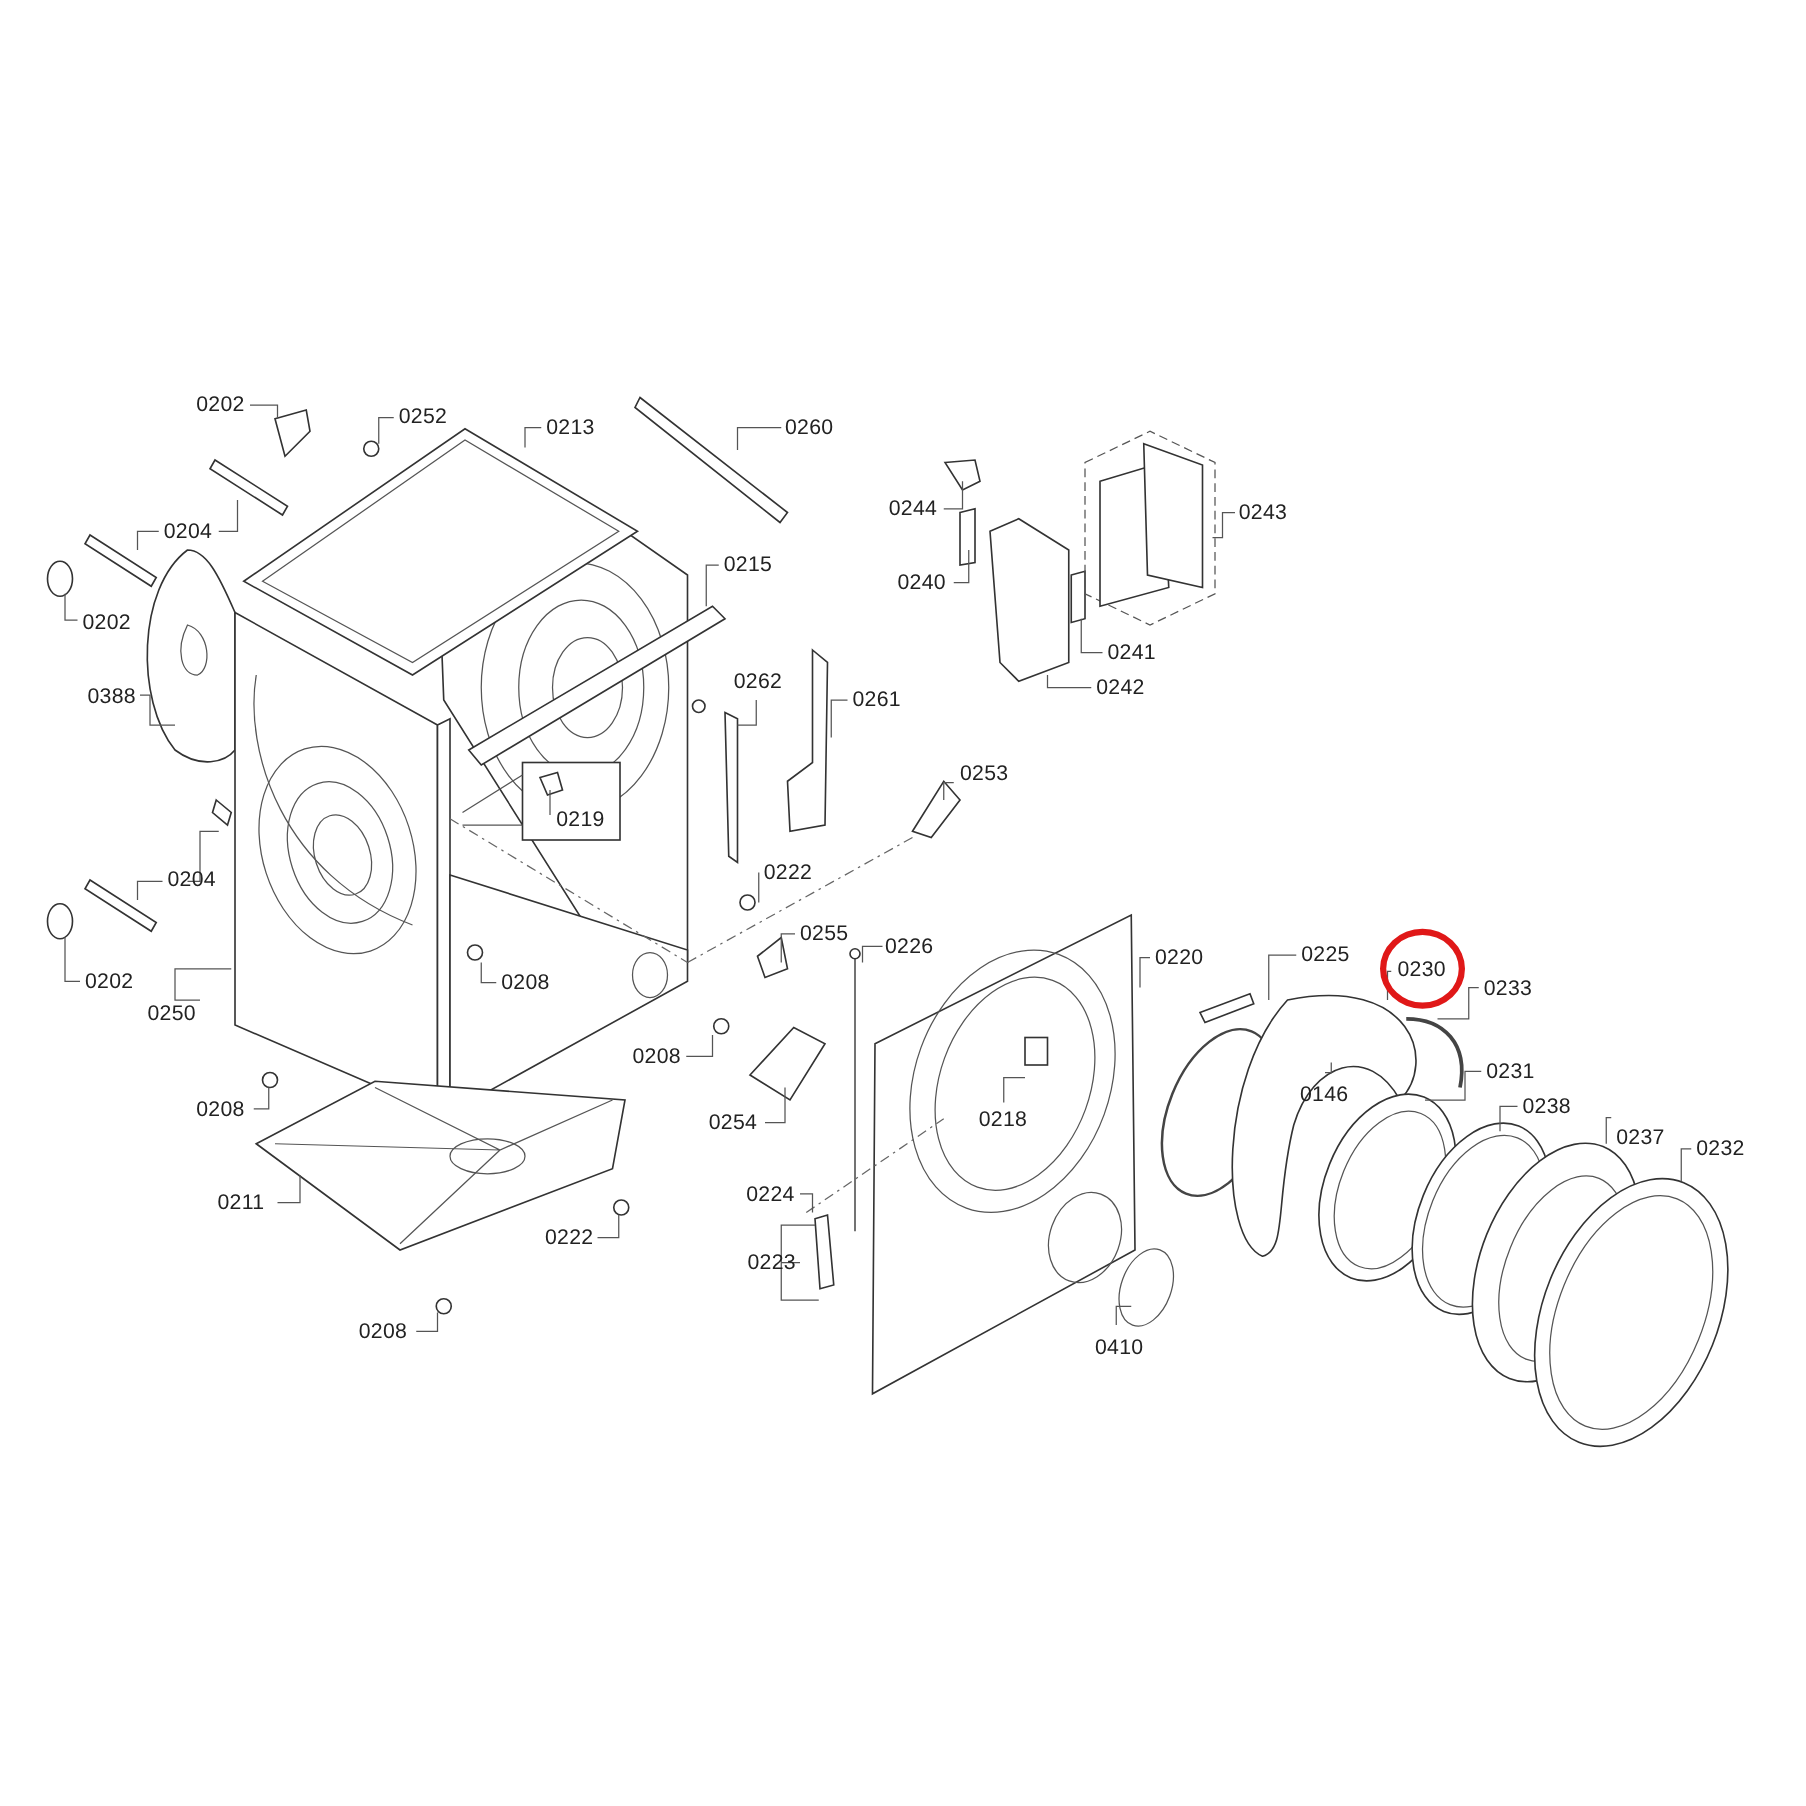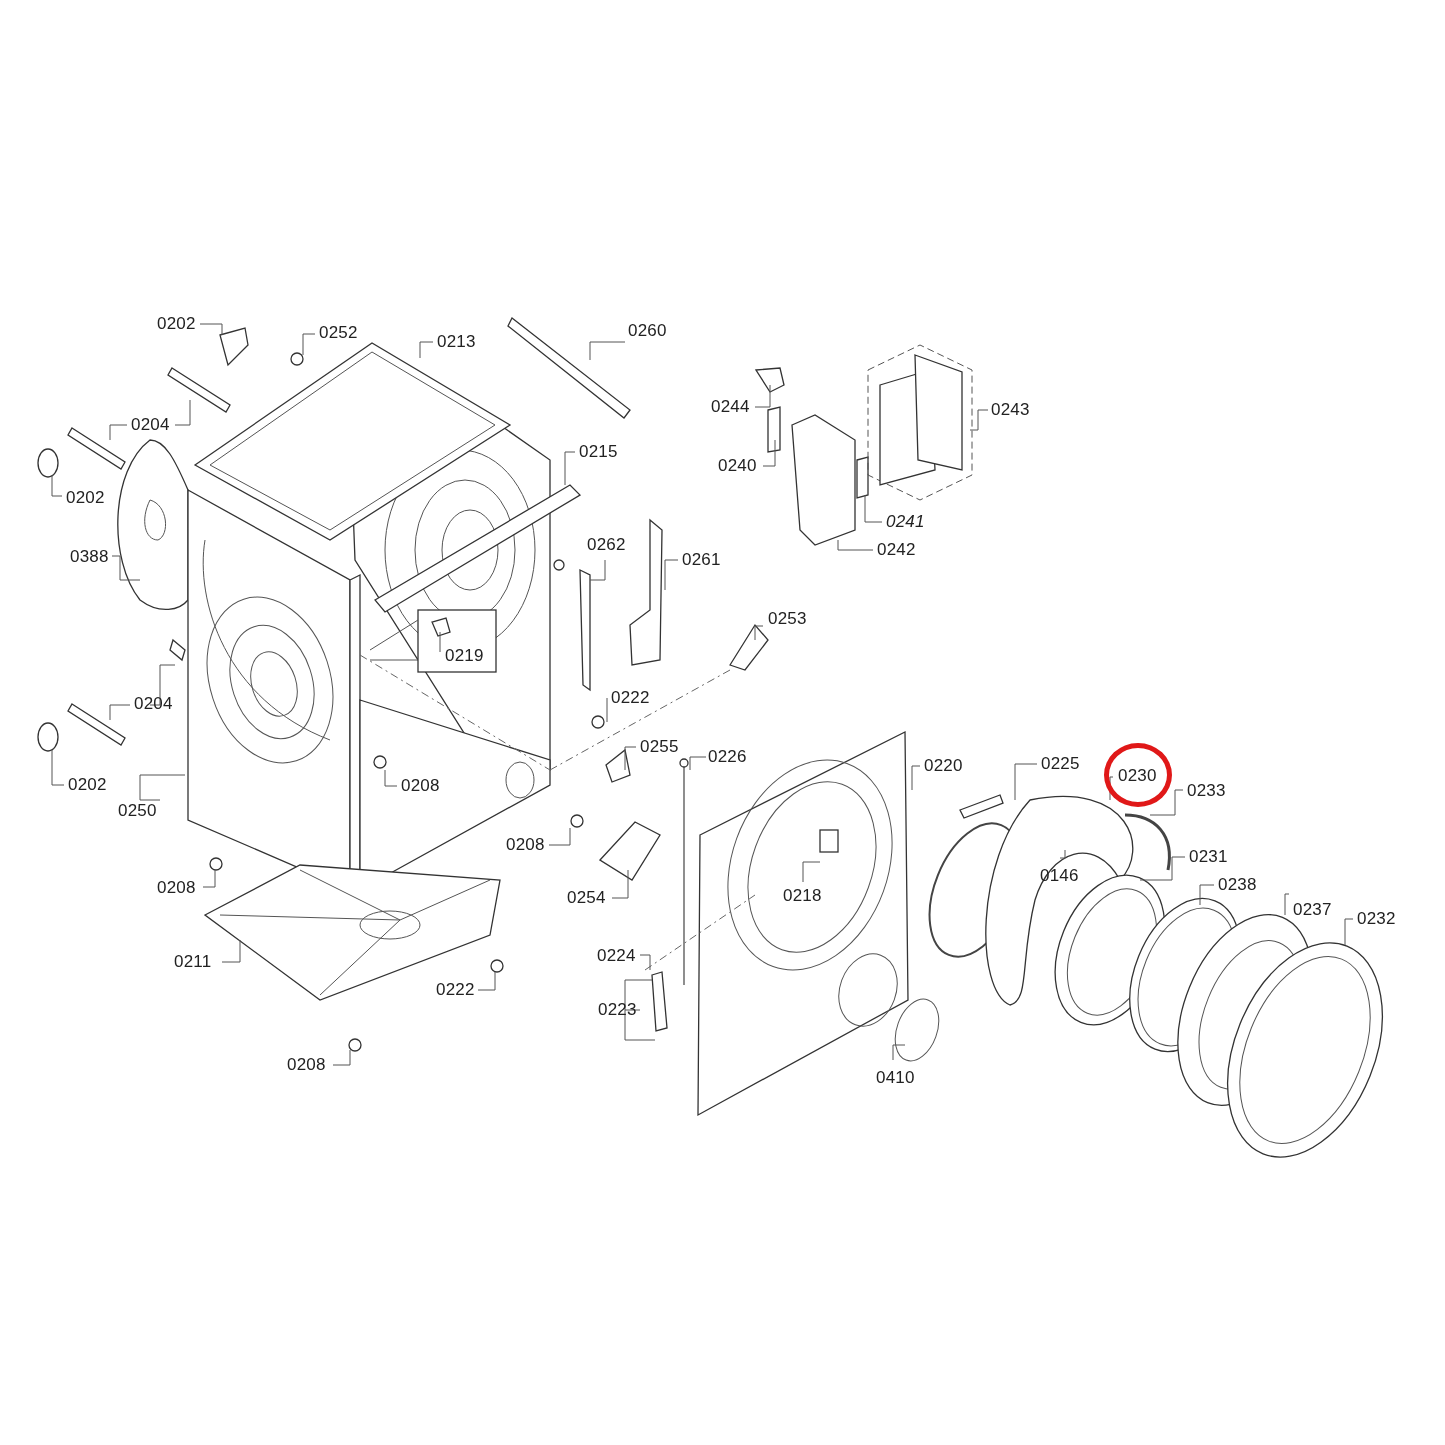--- a/index.html
+++ b/index.html
@@ -169,29 +169,29 @@
       <path d="M640,1010 L625,1010 L625,980 L652,980 M625,1010 L625,1040 L655,1040"></path>
       <path d="M333,1065 L350,1065 L350,1050"></path>
       <path d="M893,1060 L893,1045 L905,1045"></path>
     </g>
   </svg>
 
   <div id="labels">
       <div class="lbl" style="left: 157px; top: 315px;">0202</div>
       <div class="lbl" style="left: 319px; top: 324px;">0252</div>
       <div class="lbl" style="left: 437px; top: 333px;">0213</div>
-      <div class="lbl" style="left: 628px; top: 322px;">0260</div>
+      <div class="lbl" style="left: 628px; top: 333px;">0260</div>
       <div class="lbl" style="left: 131px; top: 416px;">0204</div>
       <div class="lbl" style="left: 66px; top: 489px;">0202</div>
       <div class="lbl" style="left: 711px; top: 398px; text-align: right;">0244</div>
       <div class="lbl" style="left: 991px; top: 401px;">0243</div>
       <div class="lbl" style="left: 718px; top: 457px;">0240</div>
       <div class="lbl" style="left: 579px; top: 443px;">0215</div>
       <div class="lbl" style="left: 70px; top: 548px;">0388</div>
-      <div class="lbl" style="left: 886px; top: 513px; font-style: italic;">0241</div>
+      <div class="lbl" style="left: 886px; top: 513px;">0241</div>
       <div class="lbl" style="left: 877px; top: 541px;">0242</div>
       <div class="lbl" style="left: 587px; top: 536px;">0262</div>
       <div class="lbl" style="left: 682px; top: 551px;">0261</div>
       <div class="lbl" style="left: 768px; top: 610px;">0253</div>
       <div class="lbl" style="left: 445px; top: 647px;">0219</div>
       <div class="lbl" style="left: 611px; top: 689px;">0222</div>
       <div class="lbl" style="left: 134px; top: 695px;">0204</div>
       <div class="lbl" style="left: 640px; top: 738px;">0255</div>
       <div class="lbl" style="left: 708px; top: 748px;">0226</div>
       <div class="lbl" style="left: 924px; top: 757px;">0220</div>

